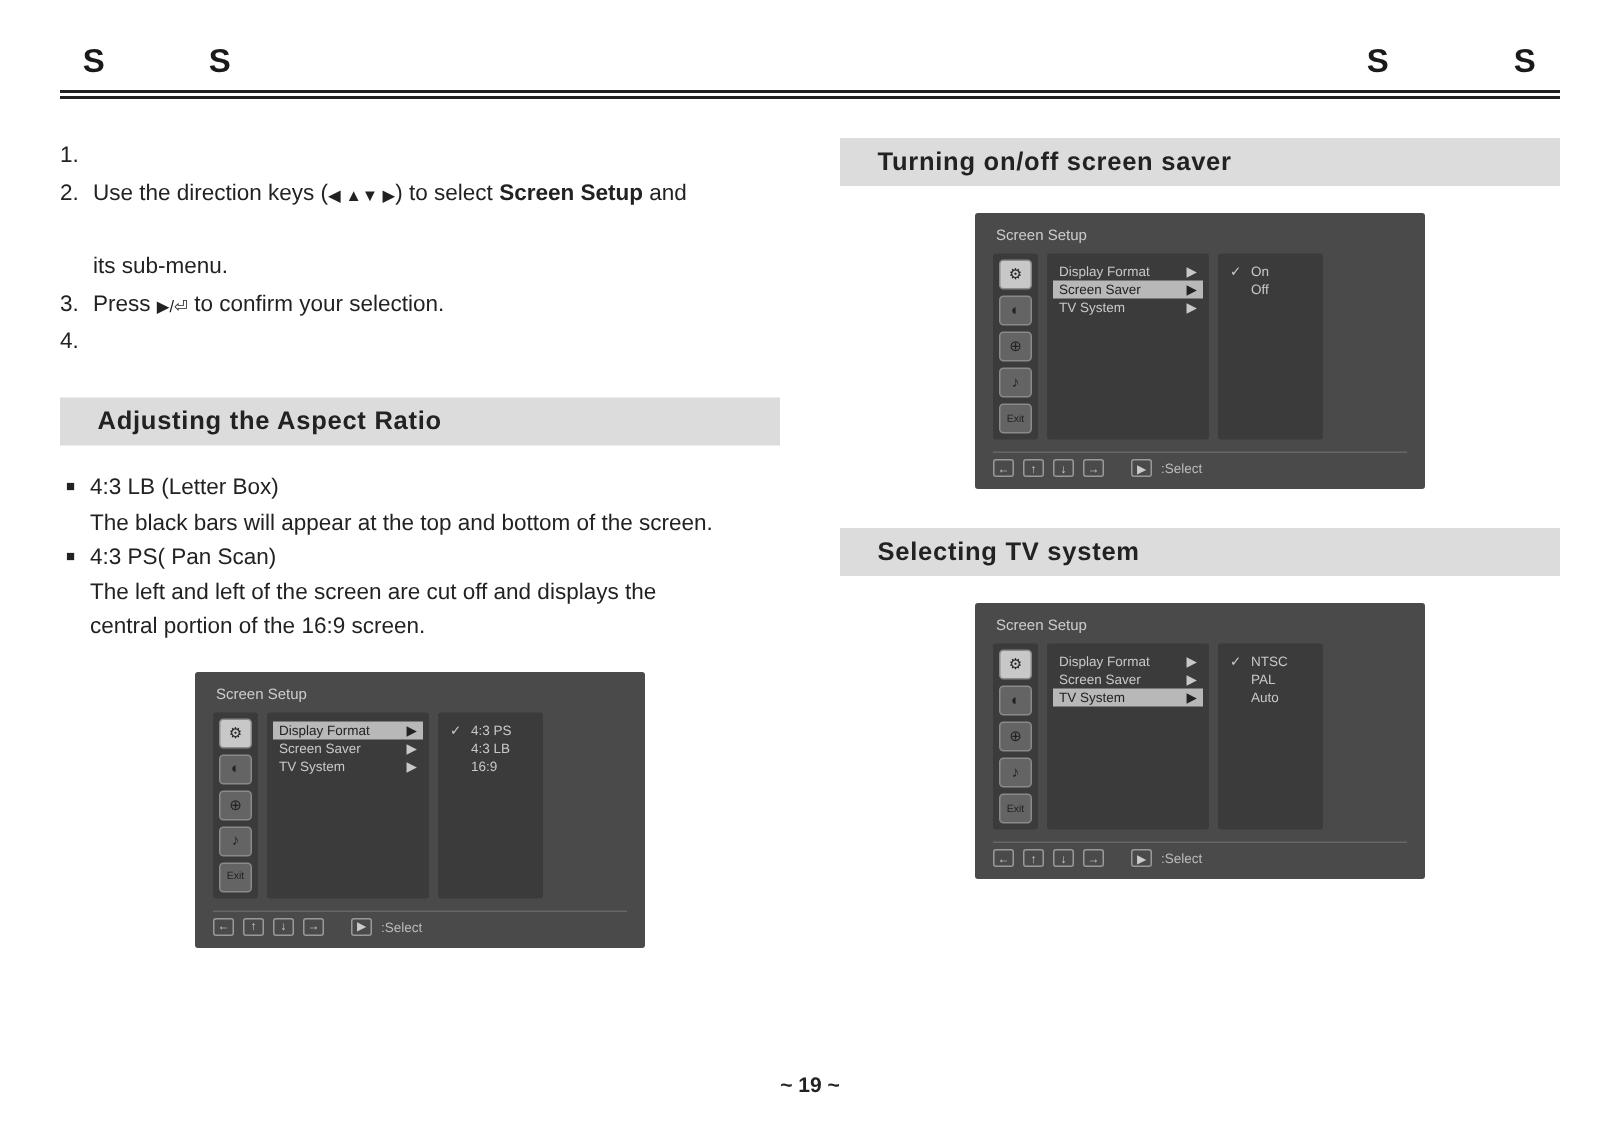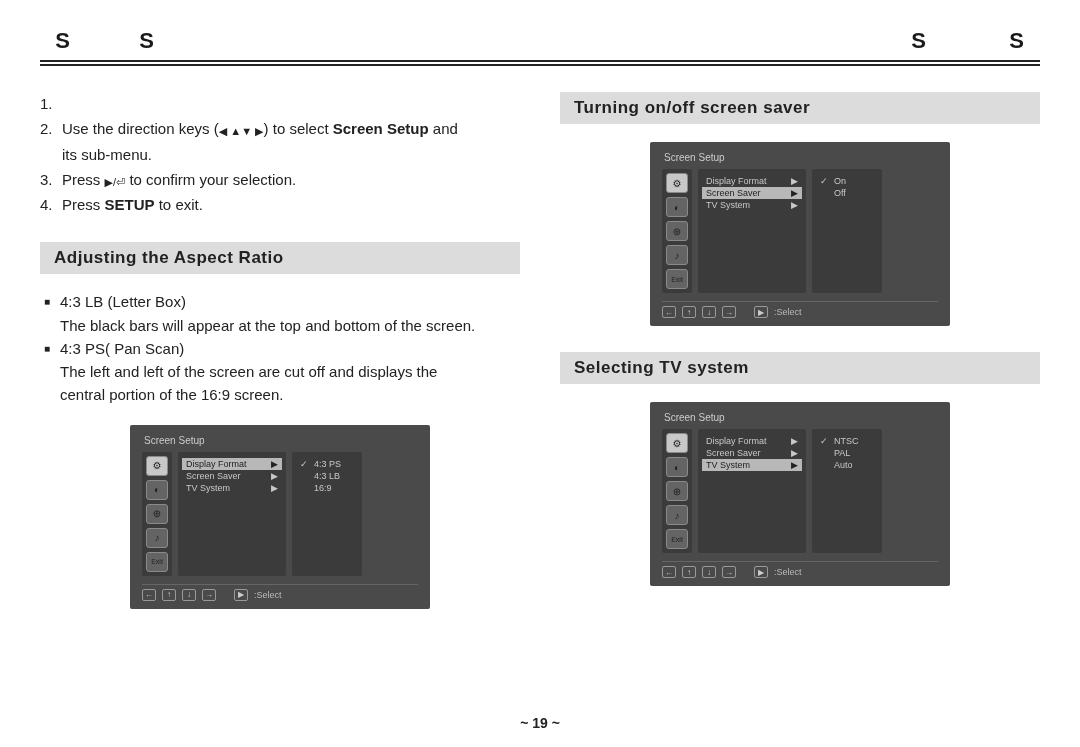--- a/index.html
+++ b/index.html
@@ -49,28 +49,28 @@
     width: 50%;
   }
   .intro-list {
     font-size: 15px;
     line-height: 1.55;
     color: #222;
     padding-left: 0;
   }
   .intro-list li { list-style: none; margin-bottom: 2px; display:flex; }
   .intro-list .num { width: 22px; flex-shrink:0; }
-  .intro-list .indent { padding-left: 22px; }
+  .intro-list .indent { padding-left: 22px; margin-top: 23px; }
   .intro-list b { font-weight: bold; }
   .arrow-keys { font-size: 11px; position: relative; top:1px;}
   .section-bar {
     background: #dcdcdc;
     font-weight: bold;
     font-size: 17px;
-    padding: 6px 14px;
+    padding: 6px 25px;
     margin-top: 26px;
     margin-bottom: 16px;
     letter-spacing: 0.5px;
   }
   .bullet-list { font-size: 15px; line-height: 1.55; padding-left: 4px; }
   .bullet-list .item { display:flex; margin-bottom: 0px; }
   .bullet-list .sq { width:16px; flex-shrink:0; font-size:10px; position:relative; top:4px;}
   .bullet-list .desc { padding-left: 16px; }
   
   .osd {
@@ -201,23 +201,20 @@
           <span class="indent">its sub-menu.</span>
         </li>
       <li>
         <span class="num">3.</span>
         <span>
           <span>Press </span><span class="arrow-keys">▶/⏎</span><span> to confirm your selection.</span>
         </span>
       </li>
       <li>
         <span class="num">4.</span>
-        <span>
-          <span>Press </span><b>SETUP</b><span> to exit.</span>
-        </span>
       </li>
     </ul>
 
     <div class="section-bar">Adjusting the Aspect Ratio</div>
 
     <div class="bullet-list">
       <div class="item">
         <span class="sq">■</span>
         <span>4:3 LB (Letter Box)</span>
       </div>

